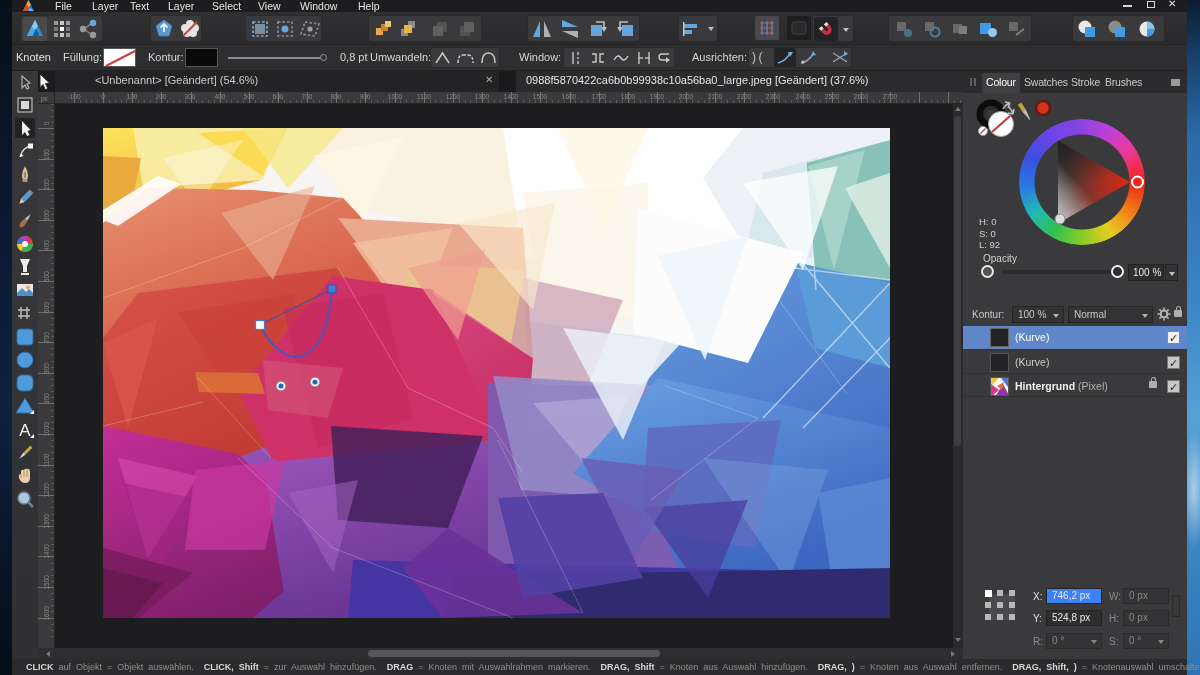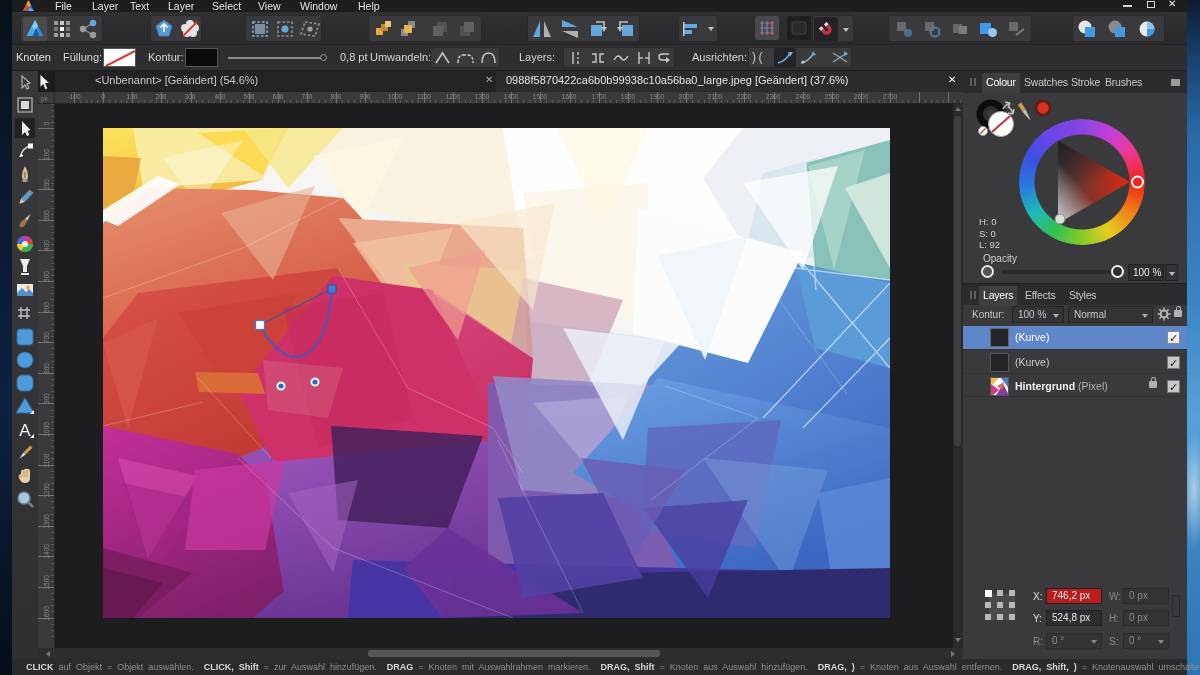--- a/index.html
+++ b/index.html
@@ -300,21 +300,21 @@
       <svg style="position:absolute;left:3px;top:3px" width="17" height="14" viewBox="0 0 17 14">
           <path d="M2 12 L8.5 2 L15 12" fill="none" stroke="#c8c8c8" stroke-width="1.5"></path>
         </svg>
       <svg style="position:absolute;left:25px;top:3px" width="19" height="14" viewBox="0 0 19 14">
           <path d="M2 12 Q2 4 7 4 M12 4 Q17 4 17 12 M7 4 L12 4" fill="none" stroke="#c8c8c8" stroke-width="1.5" stroke-dasharray="3 1.5"></path>
         </svg>
       <svg style="position:absolute;left:49px;top:3px" width="17" height="14" viewBox="0 0 17 14">
           <path d="M2 12 Q2 2 8.5 2 Q15 2 15 12" fill="none" stroke="#c8c8c8" stroke-width="1.5"></path>
         </svg>
     </div>
-    <div class="lb" style="left:507px">Layers:</div>
+    <div class="lb" style="left:507px">Window:</div>
     <div class="cgroup" style="left:551px;width:112px">
       <svg style="position:absolute;left:4px;top:2px" width="16" height="16" viewBox="0 0 16 16">
           <g stroke="#c8c8c8" stroke-width="1.4" fill="none">
             <line x1="5" y1="2" x2="5" y2="14"></line>
             <path d="M10 2 v3 m0 2 v2 m0 2 v3"></path>
           </g>
         </svg>
       <svg style="position:absolute;left:26px;top:2px" width="16" height="16" viewBox="0 0 16 16">
           <g stroke="#c8c8c8" stroke-width="1.4" fill="none">
             <path d="M2 4 h4 v8 h-4 M14 4 h-4 v8 h4"></path>
@@ -353,21 +353,21 @@
           <path d="M2 3 L16 12 M2 12 L16 3" fill="none" stroke="#9aa2aa" stroke-width="1.4"></path>
           <polygon points="13,1 17,4 13,6" fill="#62a8dc"></polygon>
         </svg>
     </div>
   </div>
   <div class="abs" id="tabrow">
     <div class="doctab" style="left:43px;width:445px;background:#232325">
       <span style="position:absolute;left:40px;top:3px">&lt;Unbenannt&gt; [Geändert] (54.6%)</span>
       <span style="position:absolute;left:430px;top:3px;color:#aaa;font-size:10px">✕</span>
     </div>
-    <div class="doctab" style="left:484px;width:470px;background:#2b2b2d;color:#e4e4e4">
+    <div class="doctab" style="left:504px;width:470px;background:#2b2b2d;color:#e4e4e4">
       <span style="position:absolute;left:10px;top:3px">0988f5870422ca6b0b99938c10a56ba0_large.jpeg [Geändert] (37.6%)</span>
       <span style="position:absolute;left:452px;top:3px;color:#fff;font-size:10px">✕</span>
     </div>
   </div>
   <div class="abs" id="tools">
     <svg width="26" height="588" viewBox="0 0 26 588">
       <g transform="translate(13,11)">
           <path d="M-3 -6 L-3 6 L0 3 L2 7 L4 6 L2 2 L5 1 Z" fill="none" stroke="#b8b8b8" stroke-width="1.1"></path>
         </g>
       <g transform="translate(13,34)">
@@ -692,26 +692,20 @@
     <div style="position:absolute;left:16px;top:145px;font-size:9.5px;color:#d0d0d0;line-height:11.5px">H: 0<br>S: 0<br>L: 92</div>
     <div style="position:absolute;left:20px;top:182px;font-size:10px;color:#d0d0d0">Opacity</div>
     <div style="position:absolute;left:18px;top:194px;width:13px;height:13px;border-radius:50%;background:#555;border:2px solid #e8e8e8"></div>
     <div style="position:absolute;left:39px;top:199px;width:116px;height:4px;border-radius:2px;background:#2a2a2c"></div>
     <div style="position:absolute;left:148px;top:194px;width:13px;height:13px;border-radius:50%;background:#2e2e30;border:2px solid #f0f0f0"></div>
     <div style="position:absolute;left:165px;top:193px;width:36px;height:17px;background:#2e2e30;border:1px solid #222;color:#e8e8e8;font-size:10px;padding:2px 0 0 4px">100 %</div>
     <div style="position:absolute;left:202px;top:193px;width:13px;height:17px;background:#333335;border:1px solid #222">
       <div style="position:absolute;left:3px;top:7px;width:0;height:0;border-left:3.5px solid transparent;border-right:3.5px solid transparent;border-top:4px solid #c0c0c0"></div>
     </div>
 
-    <div class="ptabs" style="top:212px;border-top:1px solid #1f1f1f">
-      <div style="position:absolute;left:7px;top:7px;width:2px;height:8px;background:#606060;box-shadow:4px 0 0 #606060"></div>
-      <div class="ptab on" style="left:16px">Layers</div>
-      <div class="ptab" style="left:58px">Effects</div>
-      <div class="ptab" style="left:102px">Styles</div>
-    </div>
     <div style="position:absolute;left:0;top:234px;width:224px;height:20px;font-size:10px;color:#c8c8c8">
       <span style="position:absolute;left:9px;top:4px">Kontur:</span>
       <div style="position:absolute;left:49px;top:1px;width:52px;height:17px;background:#333335;border:1px solid #252525;padding:2px 0 0 5px">100 %
         <div style="position:absolute;right:4px;top:7px;width:0;height:0;border-left:3.5px solid transparent;border-right:3.5px solid transparent;border-top:4px solid #b0b0b0"></div>
       </div>
       <div style="position:absolute;left:105px;top:1px;width:85px;height:17px;background:#333335;border:1px solid #252525;padding:2px 0 0 5px">Normal
         <div style="position:absolute;right:4px;top:7px;width:0;height:0;border-left:3.5px solid transparent;border-right:3.5px solid transparent;border-top:4px solid #b0b0b0"></div>
       </div>
       <svg style="position:absolute;left:194px;top:2px" width="14" height="14" viewBox="0 0 14 14">
           <circle cx="7" cy="7" r="3.4" fill="none" stroke="#b8b8b8" stroke-width="2"></circle>
@@ -765,21 +759,21 @@
             <rect x="2" y="14" width="6" height="6"></rect>
             <rect x="14" y="14" width="6" height="6"></rect>
             <rect x="26" y="14" width="6" height="6"></rect>
             <rect x="2" y="26" width="6" height="6"></rect>
             <rect x="14" y="26" width="6" height="6"></rect>
             <rect x="26" y="26" width="6" height="6"></rect>
           </g>
         <rect x="2" y="2" width="7" height="7" fill="#fff"></rect>
       </svg>
       <span style="position:absolute;left:70px;top:8px;color:#e0e0e0">X:</span>
-      <div style="position:absolute;left:83px;top:5px;width:56px;height:16px;background:#b91c1c;border:1px solid #222;color:#e8e8e8;padding:1px 0 0 5px">746,2 px</div>
+      <div style="position:absolute;left:83px;top:5px;width:56px;height:16px;background:#3b82f6;border:1px solid #222;color:#e8e8e8;padding:1px 0 0 5px">746,2 px</div>
       <span style="position:absolute;left:146px;top:8px;color:#8a8a8a">W:</span>
       <div style="position:absolute;left:160px;top:5px;width:46px;height:16px;background:#343436;border:1px solid #2a2a2a;color:#8a8a8a;padding:1px 0 0 5px">0 px</div>
       <span style="position:absolute;left:70px;top:30px;color:#e0e0e0">Y:</span>
       <div style="position:absolute;left:83px;top:27px;width:56px;height:16px;background:#2e2e30;border:1px solid #222;color:#e8e8e8;padding:1px 0 0 5px">524,8 px</div>
       <span style="position:absolute;left:146px;top:30px;color:#8a8a8a">H:</span>
       <div style="position:absolute;left:160px;top:27px;width:46px;height:16px;background:#343436;border:1px solid #2a2a2a;color:#8a8a8a;padding:1px 0 0 5px">0 px</div>
       <div style="position:absolute;left:209px;top:12px;width:8px;height:22px;background:#38383a;border:1px solid #2a2a2a"></div>
       <span style="position:absolute;left:70px;top:53px;color:#8a8a8a">R:</span>
       <div style="position:absolute;left:83px;top:50px;width:56px;height:16px;background:#343436;border:1px solid #2a2a2a;color:#8a8a8a;padding:1px 0 0 5px">0 °
         <div style="position:absolute;right:4px;top:6px;width:0;height:0;border-left:3.5px solid transparent;border-right:3.5px solid transparent;border-top:4px solid #888"></div>

